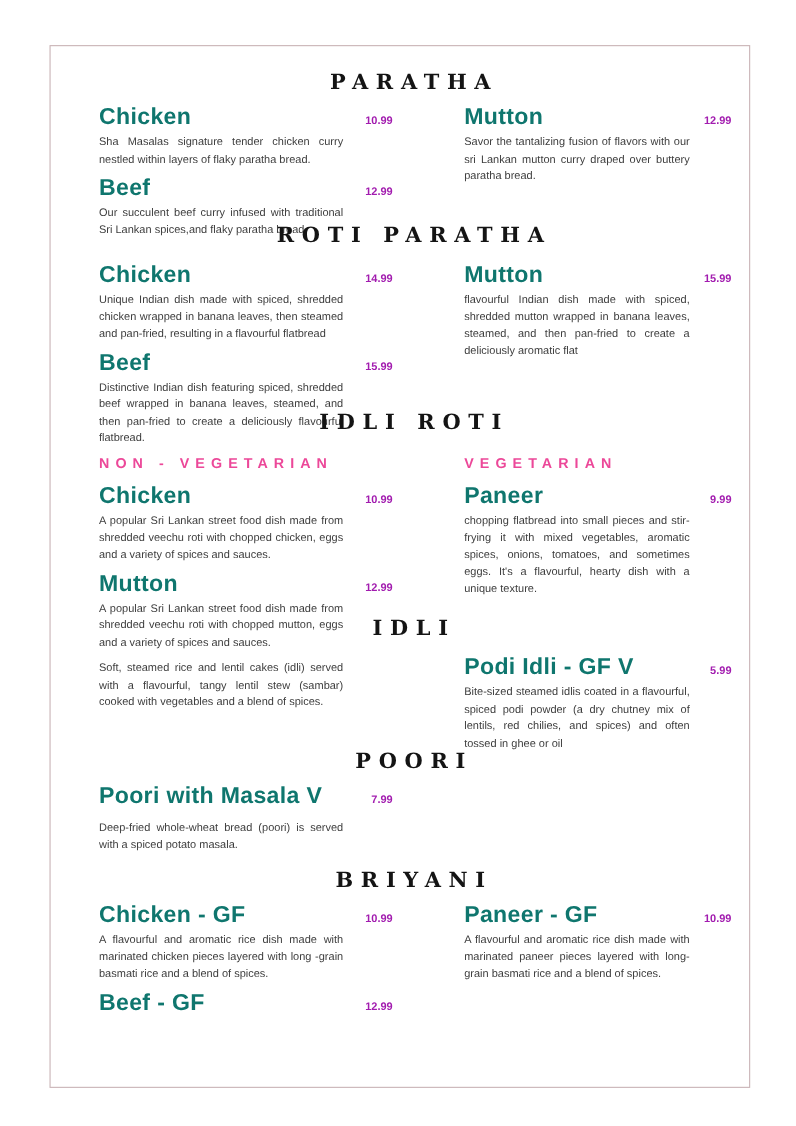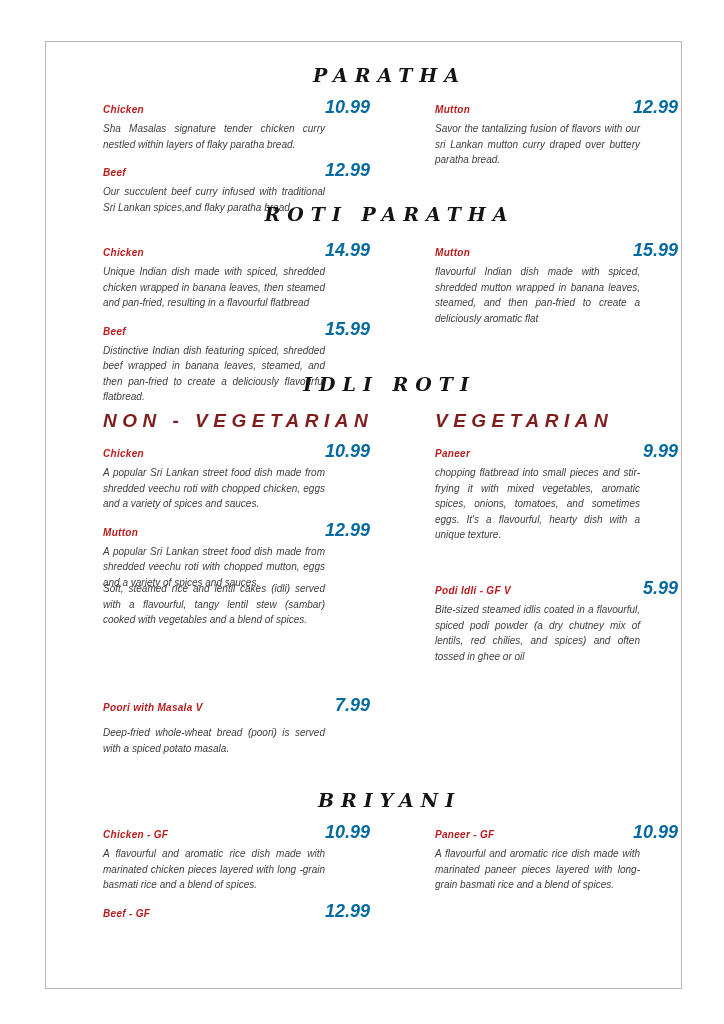--- a/index.html
+++ b/index.html
@@ -13,24 +13,23 @@
   }
   .page-frame {
     position: absolute;
     left: 45px; top: 41px;
     width: 637px; height: 948px;
     border: 1px solid #c9b3b6;
     background: #ffffff;
   }
   .menu-section {
     position: absolute;
-    left: 17px;
+    left: 4px;
     width: 100%;
     padding: 0 22px 0 40px;
-    font-style: italic;
   }
   .section-title {
     font-family: "DejaVu Serif", serif;
     font-weight: 700;
     font-size: 19px;
     line-height: 19px;
     letter-spacing: 7px;
     text-align: center;
     color: #141414;
     white-space: nowrap;
@@ -38,46 +37,46 @@
   .columns {
     display: flex;
     gap: 65px;
     margin-top: 13px;
   }
   .sec-kizhi .columns, .sec-idli .columns { margin-top: 17px; }
   .sec-kothu .columns { margin-top: 19px; }
   .col-left  { flex: 0 0 267px; width: 267px; }
   .col-right { flex: 0 0 243px; width: 243px; }
   .col-subtitle {
-    font-size: 19px;
+    font-size: 13px;
     line-height: 16px;
     font-weight: 700;
     letter-spacing: 5.5px;
-    color: #7f1d1d;
+    color: #ec4899;
     margin-bottom: 13px;
     white-space: nowrap;
   }
   .item { margin-bottom: 9px; }
   .item-head {
     display: flex;
     justify-content: space-between;
     align-items: baseline;
   }
   .item-name {
+    font-size: 21px;
+    line-height: 18px;
+    font-weight: 700;
+    letter-spacing: 0.3px;
+    color: #0f766e;
+  }
+  .item-price {
     font-size: 10px;
     line-height: 18px;
     font-weight: 700;
-    letter-spacing: 0.3px;
-    color: #b91c1c;
-  }
-  .item-price {
-    font-size: 18px;
-    line-height: 18px;
-    font-weight: 700;
-    color: #0369a1;
+    color: #a21caf;
     margin-left: 21px;
   }
   .item-desc {
     font-size: 10px;
     line-height: 15.5px;
     color: #3d3d3d;
     text-align: justify;
     margin-top: 2px;
     max-width: 222px;
   }
@@ -178,39 +177,41 @@
             <span class="item-name">Paneer</span>
             <span class="item-price">9.99</span>
           </div>
           <p class="item-desc">chopping flatbread into small pieces and stir-frying it with mixed vegetables, aromatic spices, onions, tomatoes, and sometimes eggs. It's a flavourful, hearty dish with a unique texture.</p>
         </div>
       </div>
     </div>
   </section>
 
   <section class="menu-section sec-idli" style="top:520px">
+    <h2 class="section-title">IDLI</h2>
     <div class="columns">
       <div class="col-left">
         <div class="item">
           <p class="item-desc">Soft, steamed rice and lentil cakes (idli) served with a flavourful, tangy lentil stew (sambar) cooked with vegetables and a blend of spices.</p>
         </div>
       </div>
       <div class="col-right">
         <div class="item">
           <div class="item-head">
             <span class="item-name">Podi Idli - GF V</span>
             <span class="item-price">5.99</span>
           </div>
           <p class="item-desc">Bite-sized steamed idlis coated in a flavourful, spiced podi powder (a dry chutney mix of lentils, red chilies, and spices) and often tossed in ghee or oil</p>
         </div>
       </div>
     </div>
   </section>
 
   <section class="menu-section" style="top:641px">
+    <h2 class="section-title">POORI</h2>
     <div class="columns">
       <div class="col-left">
         <div class="item">
           <div class="item-head">
             <span class="item-name">Poori with Masala V</span>
             <span class="item-price">7.99</span>
           </div>
           <p class="item-desc desc-gap">Deep-fried whole-wheat bread (poori) is served with a spiced potato masala.</p>
         </div>
       </div>

